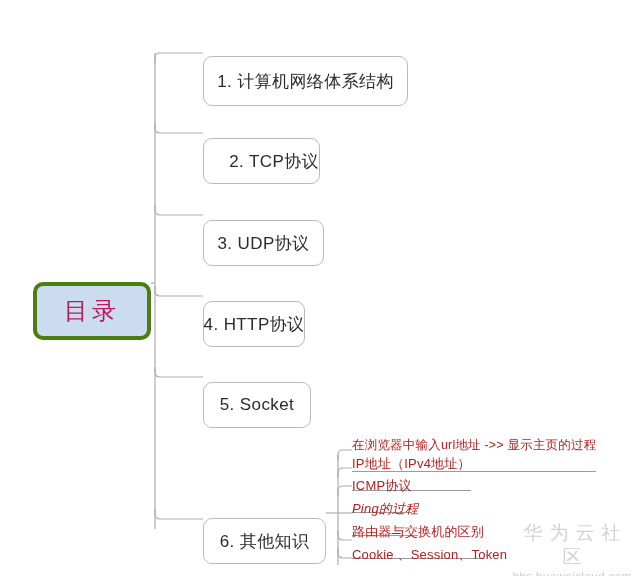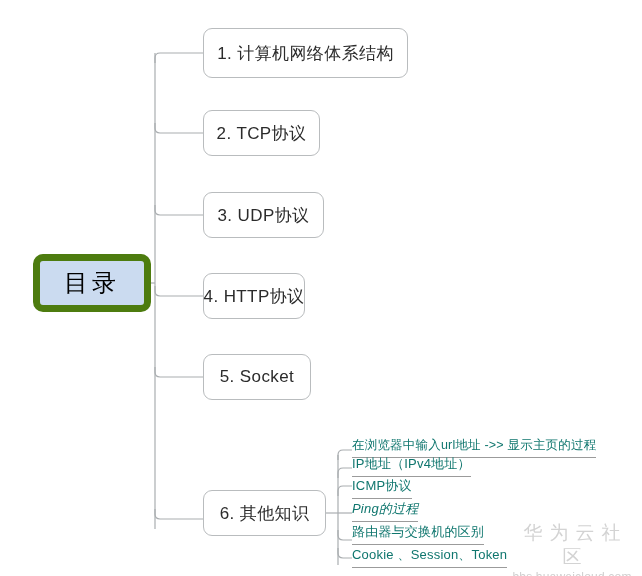--- a/index.html
+++ b/index.html
@@ -31,37 +31,38 @@
     border: 1px solid #b9bcbe;
     border-radius: 9px;
     background: #ffffff;
     color: #2b2b2b;
     display: flex;
     align-items: center;
     justify-content: center;
     font-size: 17px;
     letter-spacing: 0.4px;
     white-space: nowrap;
+    margin-top: 28px;
   }
   .node.root {
     background: #cbdbf0;
-    border: 7px solid #4d7c0f;
+    border: 4px solid #4d7c0f;
     border-radius: 10px;
     font-size: 24px;
     letter-spacing: 4px;
-    color: #000000;
+    color: #be185d;
   }
   .subitem {
     position: absolute;
     box-sizing: border-box;
     font-size: 13px;
-    color: #0f766e;
+    color: #b91c1c;
     white-space: nowrap;
     border-bottom: 1px solid #9b9b9b;
-    padding-bottom: 4px;
+    padding-bottom: 18px;
     line-height: 16px;
     letter-spacing: 0.2px;
   }
   .subitem.first {
     font-size: 12.5px;
   }
   #watermark {
     position: absolute;
     left: 506px;
     top: 521px;
@@ -115,21 +116,21 @@
   </svg>
 
   <div class="node root" style="left:33px; top:254px; width:118px; height:58px;">
     <span>目录</span>
   </div>
 
   <div class="node" style="left:203px; top:28px; width:205px; height:50px;">
     <span>1. 计算机网络体系结构</span>
   </div>
 
-  <div class="node" style="left:203px; top:110px; width:117px; height:46px;">
+  <div class="node" style="left:203px; top:110px; width:117px; height:46px;justify-content:flex-end;">
     <span>2. TCP协议</span>
   </div>
 
   <div class="node" style="left:203px; top:192px; width:121px; height:46px;">
     <span>3. UDP协议</span>
   </div>
 
   <div class="node" style="left:203px; top:273px; width:102px; height:46px;">
     <span>4. HTTP协议</span>
   </div>

